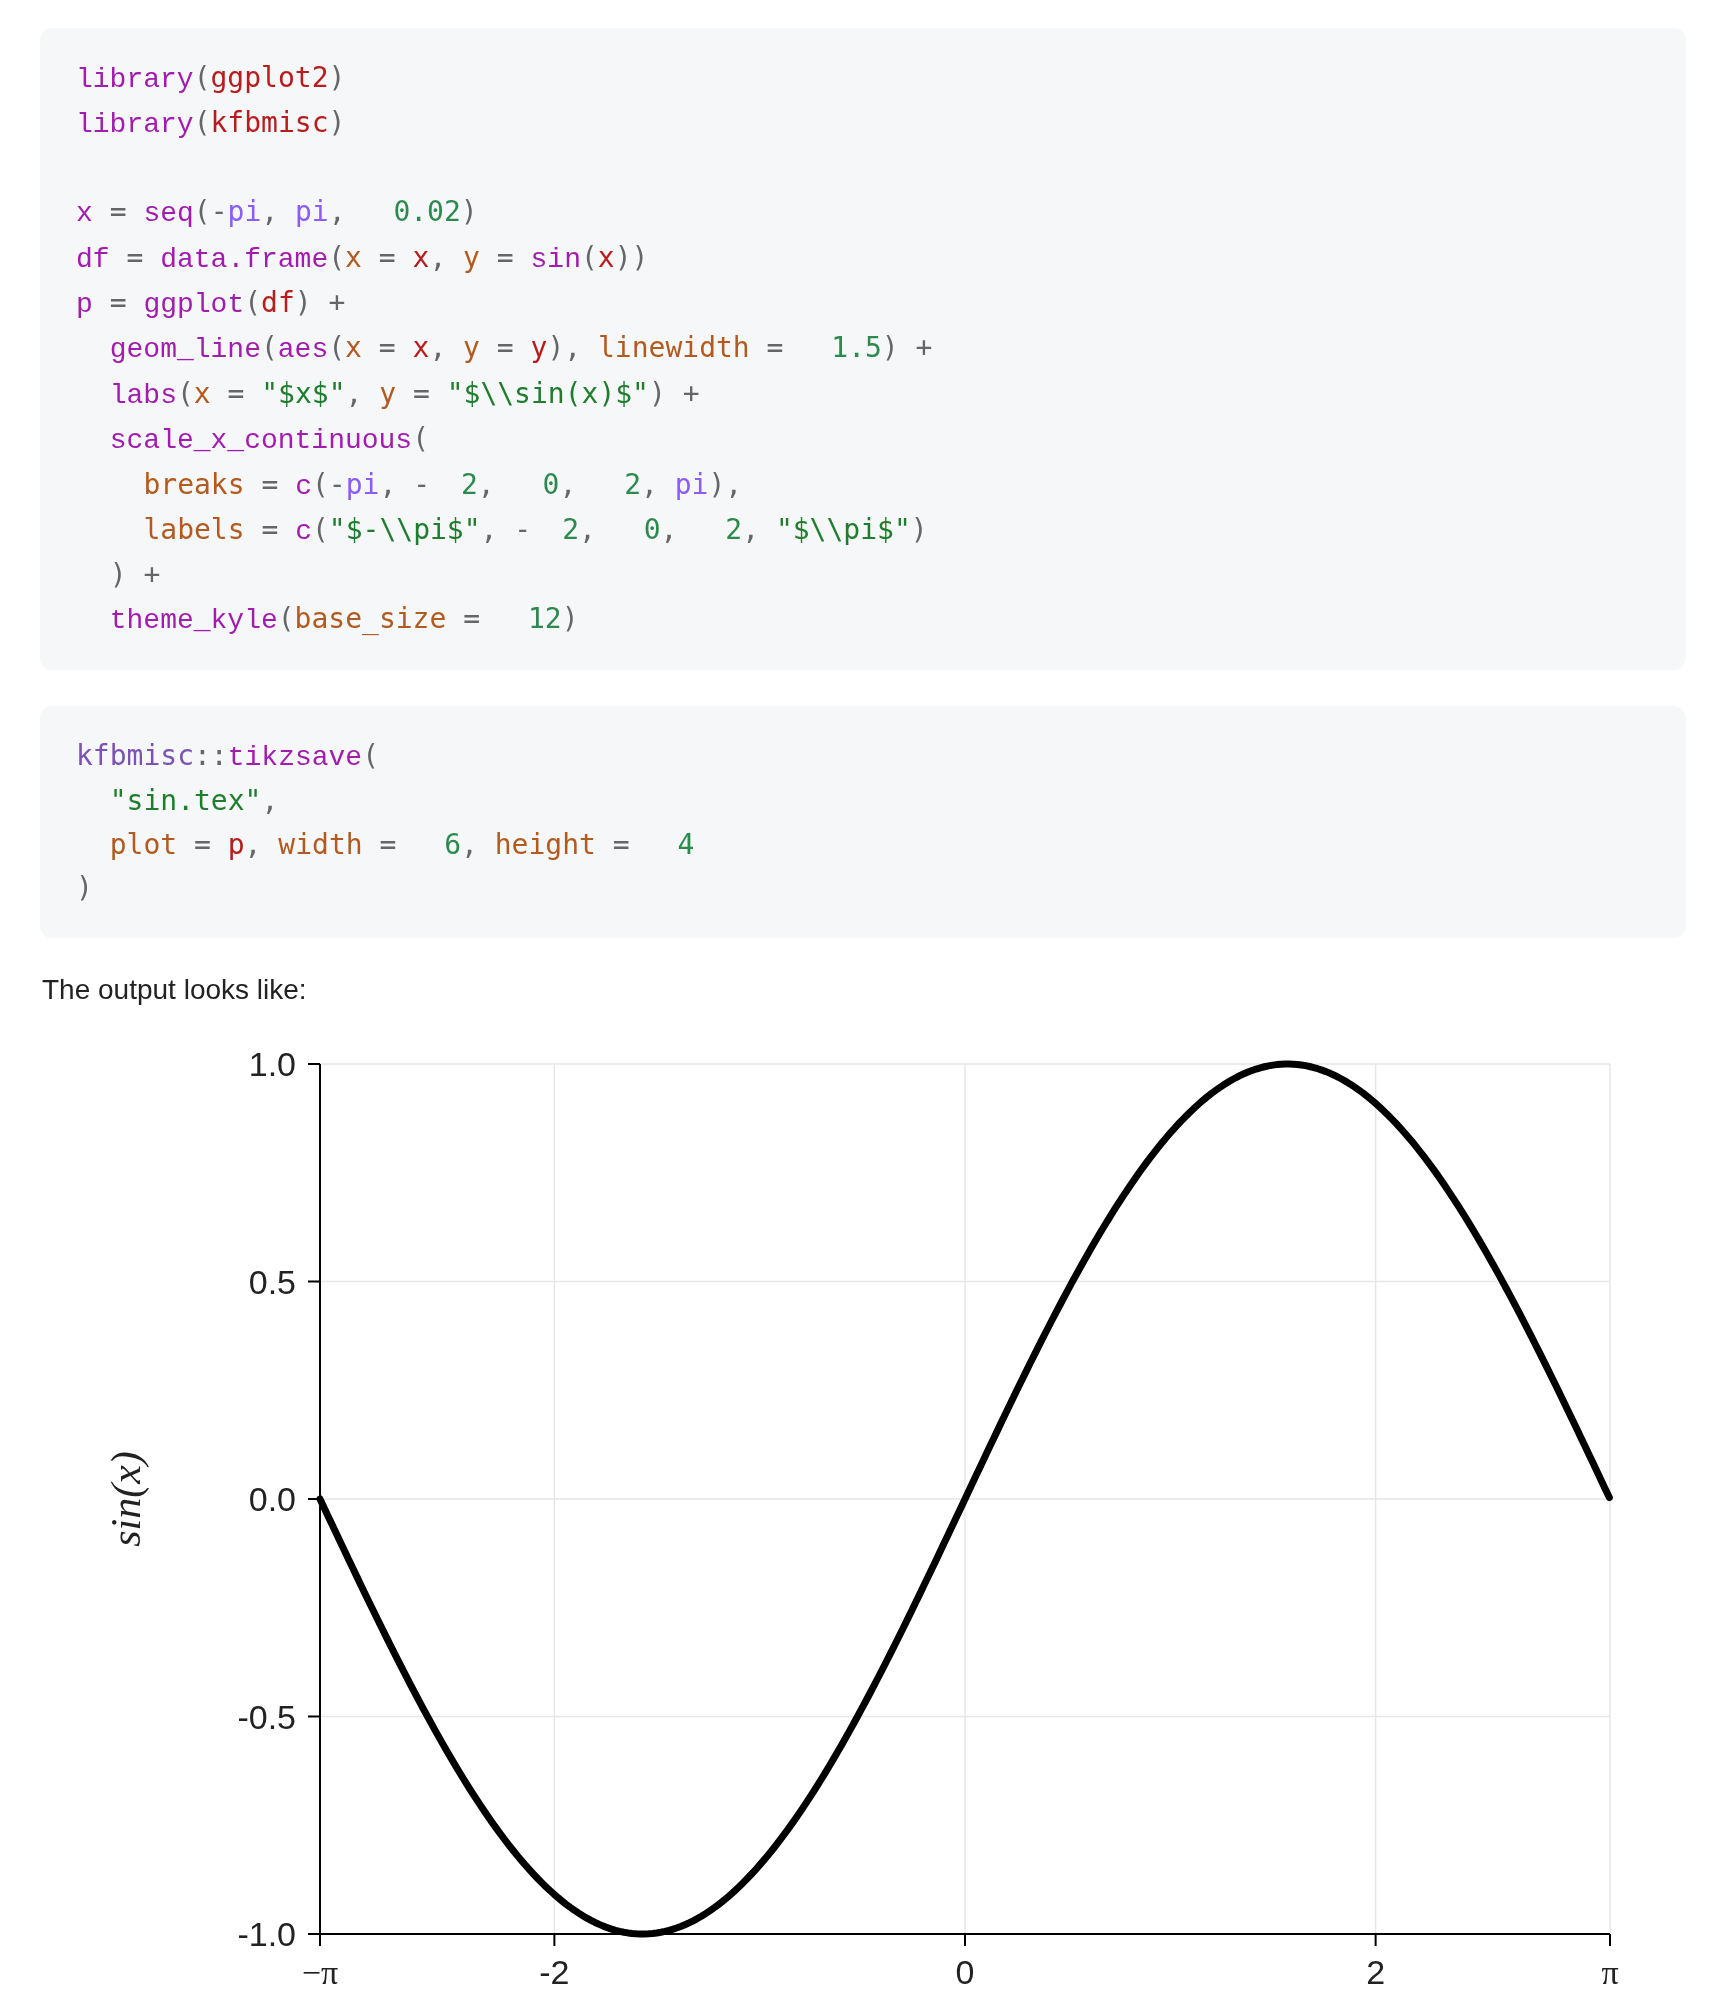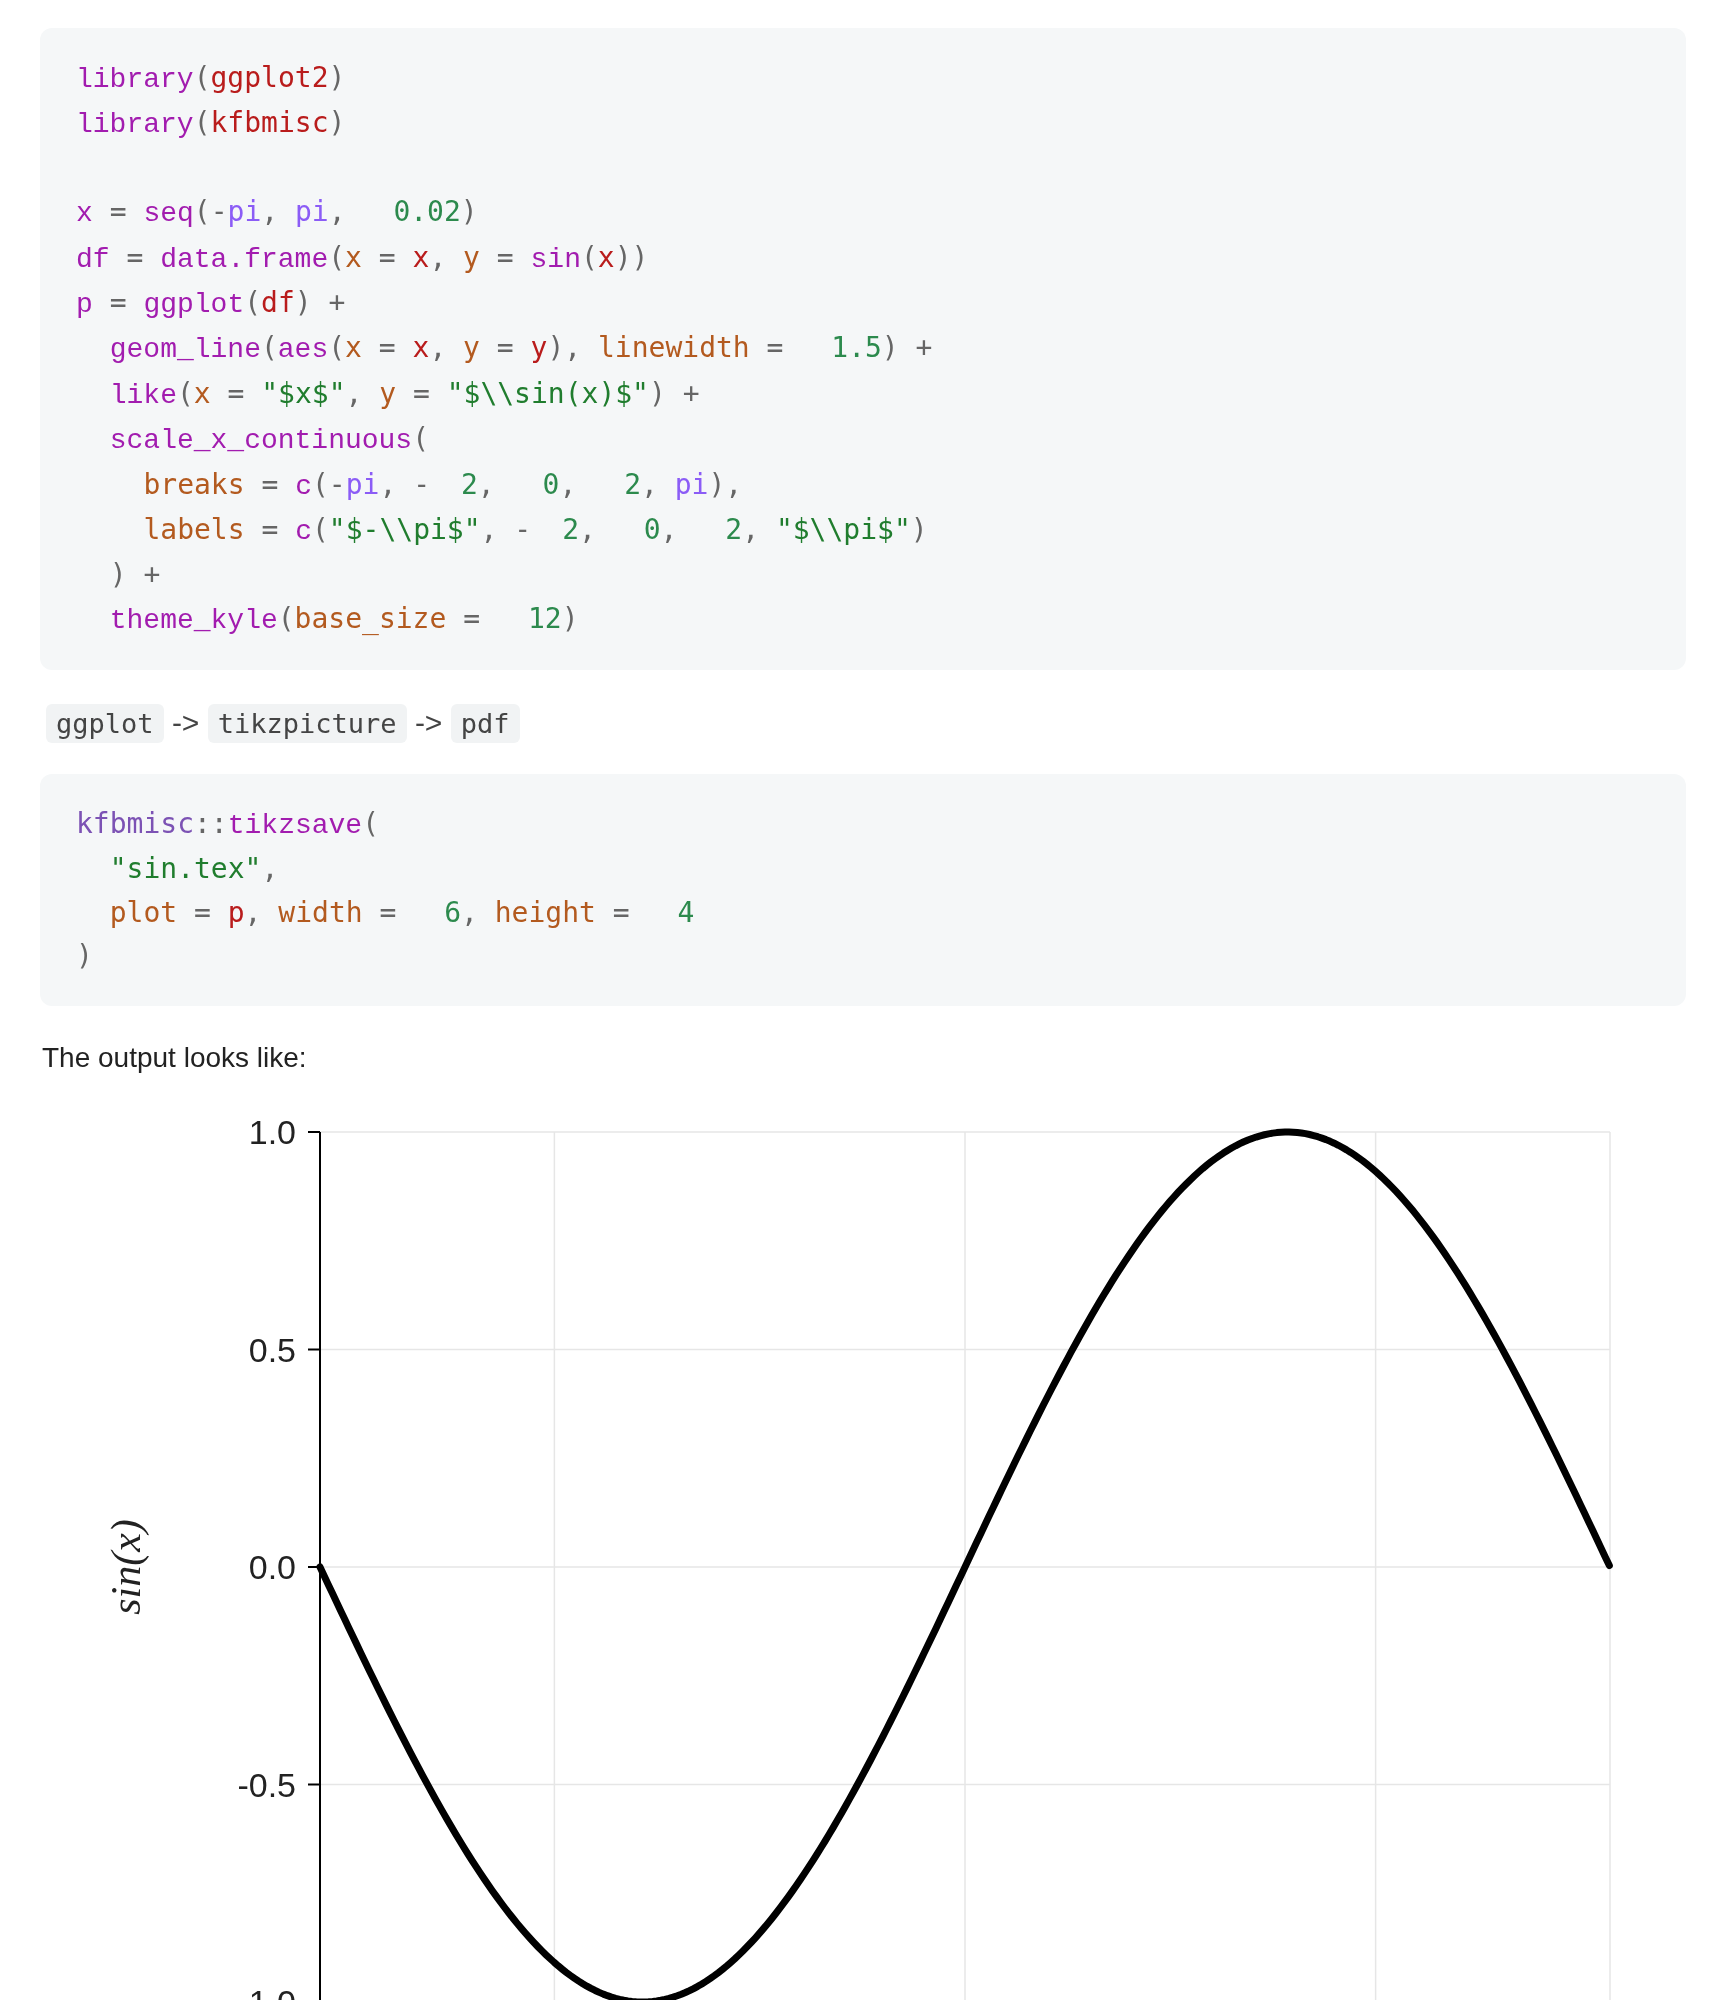--- a/index.html
+++ b/index.html
@@ -84,30 +84,27 @@
 
 <div class="page">
 
   <pre class="code-block"><span class="c-call">library</span><span class="c-op">(</span><span class="c-id">ggplot2</span><span class="c-op">)</span>
 <span class="c-call">library</span><span class="c-op">(</span><span class="c-id">kfbmisc</span><span class="c-op">)</span>
 
 <span class="c-call">x</span> <span class="c-op">=</span> <span class="c-call">seq</span><span class="c-op">(</span><span class="c-op">-</span><span class="c-fn">pi</span><span class="c-op">,</span> <span class="c-fn">pi</span><span class="c-op">,</span> <span class="c-num">0.02</span><span class="c-op">)</span>
 <span class="c-call">df</span> <span class="c-op">=</span> <span class="c-call">data.frame</span><span class="c-op">(</span><span class="c-arg">x</span> <span class="c-op">=</span> <span class="c-id">x</span><span class="c-op">,</span> <span class="c-arg">y</span> <span class="c-op">=</span> <span class="c-call">sin</span><span class="c-op">(</span><span class="c-id">x</span><span class="c-op">))</span>
 <span class="c-call">p</span> <span class="c-op">=</span> <span class="c-call">ggplot</span><span class="c-op">(</span><span class="c-id">df</span><span class="c-op">)</span> <span class="c-op">+</span>
   <span class="c-call">geom_line</span><span class="c-op">(</span><span class="c-call">aes</span><span class="c-op">(</span><span class="c-arg">x</span> <span class="c-op">=</span> <span class="c-id">x</span><span class="c-op">,</span> <span class="c-arg">y</span> <span class="c-op">=</span> <span class="c-id">y</span><span class="c-op">),</span> <span class="c-arg">linewidth</span> <span class="c-op">=</span> <span class="c-num">1.5</span><span class="c-op">)</span> <span class="c-op">+</span>
-  <span class="c-call">like</span><span class="c-op">(</span><span class="c-arg">x</span> <span class="c-op">=</span> <span class="c-str">"$x$"</span><span class="c-op">,</span> <span class="c-arg">y</span> <span class="c-op">=</span> <span class="c-str">"$\\sin(x)$"</span><span class="c-op">)</span> <span class="c-op">+</span>
+  <span class="c-call">labs</span><span class="c-op">(</span><span class="c-arg">x</span> <span class="c-op">=</span> <span class="c-str">"$x$"</span><span class="c-op">,</span> <span class="c-arg">y</span> <span class="c-op">=</span> <span class="c-str">"$\\sin(x)$"</span><span class="c-op">)</span> <span class="c-op">+</span>
   <span class="c-call">scale_x_continuous</span><span class="c-op">(</span>
     <span class="c-arg">breaks</span> <span class="c-op">=</span> <span class="c-call">c</span><span class="c-op">(</span><span class="c-op">-</span><span class="c-fn">pi</span><span class="c-op">,</span> <span class="c-op">-</span><span class="c-num">2</span><span class="c-op">,</span> <span class="c-num">0</span><span class="c-op">,</span> <span class="c-num">2</span><span class="c-op">,</span> <span class="c-fn">pi</span><span class="c-op">),</span>
     <span class="c-arg">labels</span> <span class="c-op">=</span> <span class="c-call">c</span><span class="c-op">(</span><span class="c-str">"$-\\pi$"</span><span class="c-op">,</span> <span class="c-op">-</span><span class="c-num">2</span><span class="c-op">,</span> <span class="c-num">0</span><span class="c-op">,</span> <span class="c-num">2</span><span class="c-op">,</span> <span class="c-str">"$\\pi$"</span><span class="c-op">)</span>
   <span class="c-op">)</span> <span class="c-op">+</span>
   <span class="c-call">theme_kyle</span><span class="c-op">(</span><span class="c-arg">base_size</span> <span class="c-op">=</span> <span class="c-num">12</span><span class="c-op">)</span></pre>
 
-  <div class="flow-line">
-    <span class="flow-code">ggplot</span><span> -&gt; </span><span class="flow-code">tikzpicture</span><span> -&gt; </span><span class="flow-code">pdf</span>
-  </div>
 
   <pre class="code-block"><span class="c-ns">kfbmisc</span><span class="c-op">::</span><span class="c-call">tikzsave</span><span class="c-op">(</span>
   <span class="c-str">"sin.tex"</span><span class="c-op">,</span>
   <span class="c-arg">plot</span> <span class="c-op">=</span> <span class="c-id">p</span><span class="c-op">,</span> <span class="c-arg">width</span> <span class="c-op">=</span> <span class="c-num">6</span><span class="c-op">,</span> <span class="c-arg">height</span> <span class="c-op">=</span> <span class="c-num">4</span>
 <span class="c-op">)</span></pre>
 
   <div class="caption">The output looks like:</div>
 
   <div class="chart-wrap">
     <svg class="chart-svg" viewBox="0 0 1640 1080">

